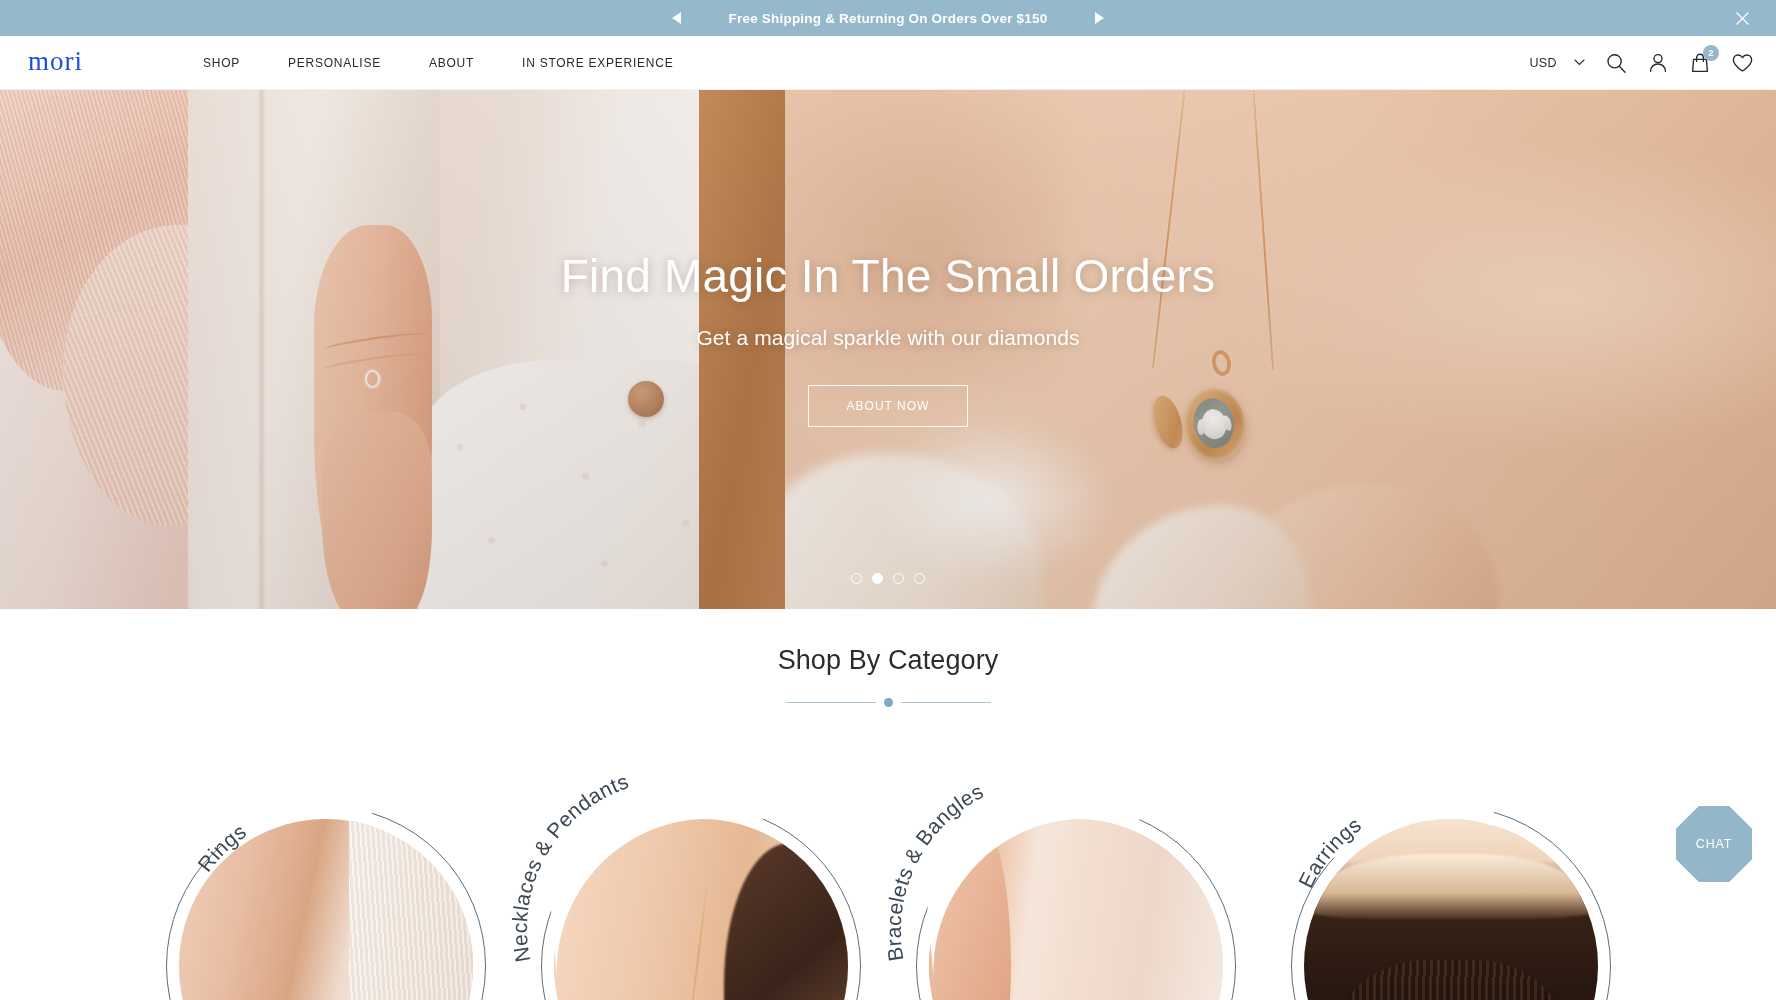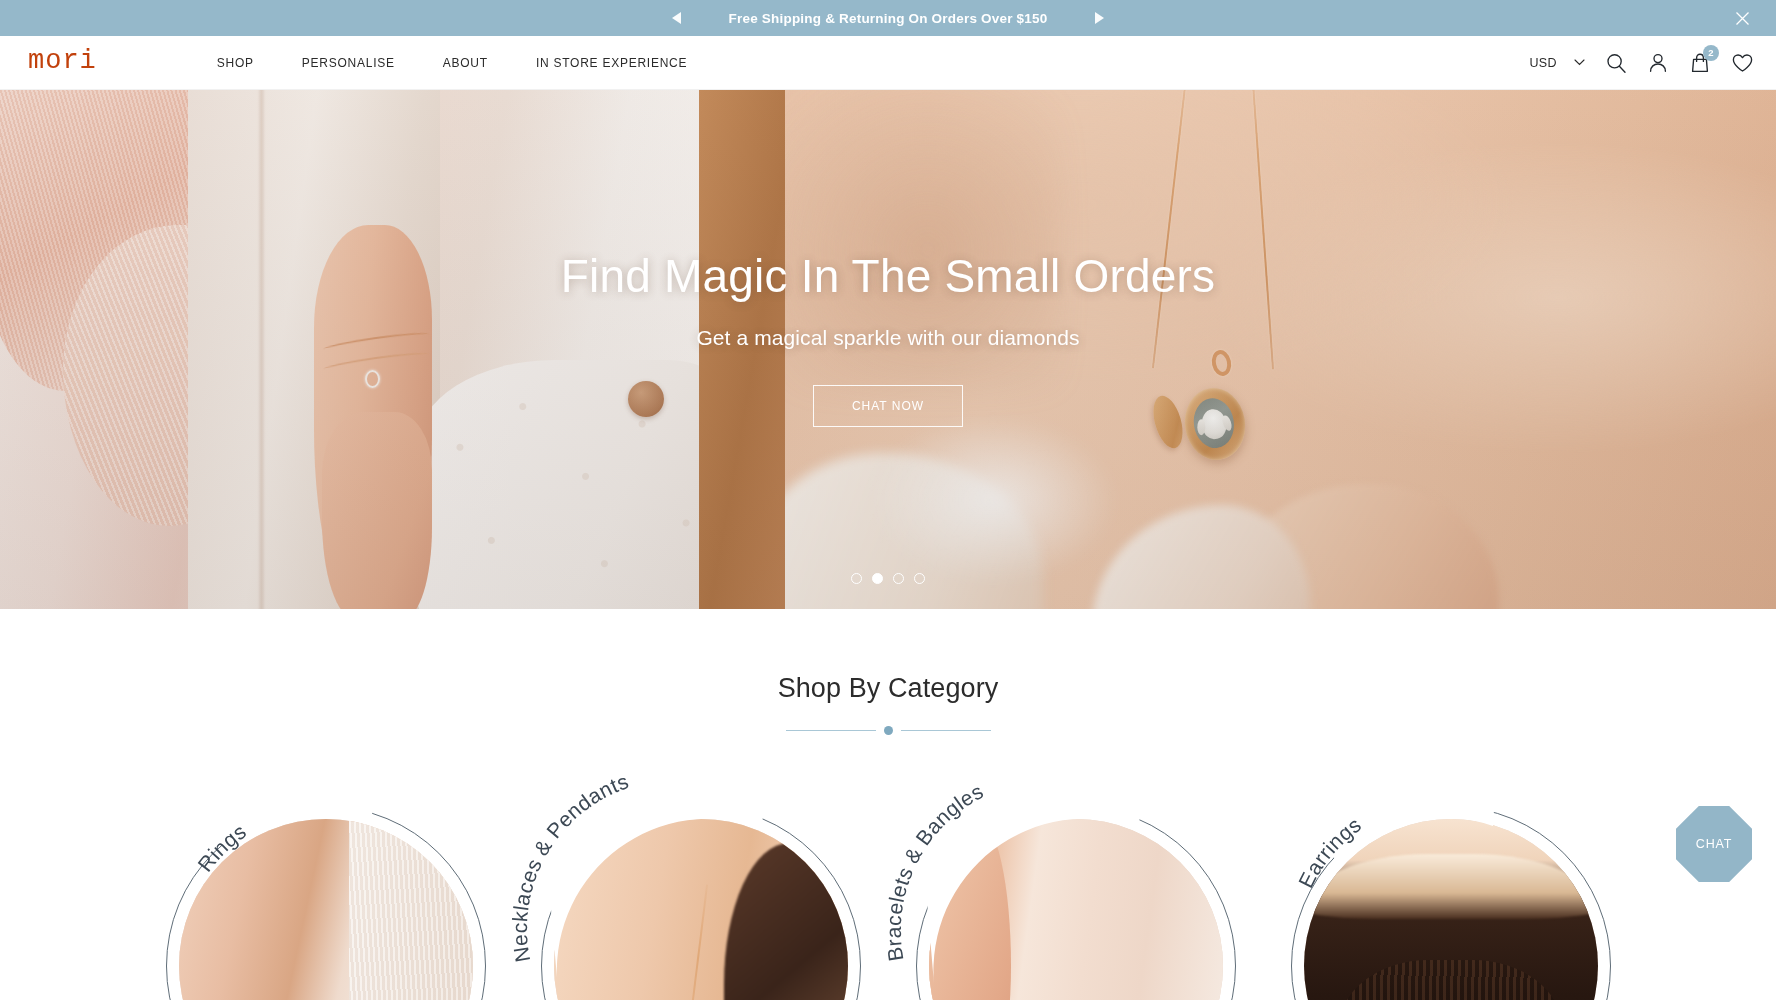--- a/index.html
+++ b/index.html
@@ -43,23 +43,23 @@
     position:relative; z-index:5;
     height:54px;
     background:#ffffff;
     display:flex; align-items:center;
     padding:0 22px 0 28px;
     border-bottom:1px solid #f1f1f1;
   }
   .logo {
     font-size:27px;
     letter-spacing:1px;
-    color:#c2410c;
+    color:#1d4ed8;
     font-weight:400;
-    font-family:Liberation Mono, monospace;
+    font-family:Liberation Serif, serif;
     line-height:1;
     padding-bottom:3px;
     cursor:pointer;
   }
   .nav {
     display:flex; align-items:center;
     margin-left:120px;
     gap:48px;
   }
   .nav-item {
@@ -316,21 +316,21 @@
 
   
   .cat-section {
     position:relative;
     background:#ffffff;
     height:391px;
     overflow:hidden;
   }
   .cat-heading {
     text-align:center;
-    padding-top:64px;
+    padding-top:36px;
     font-size:27px; font-weight:400; color:#2c2c2c;
     letter-spacing:.1px;
   }
   .cat-divider {
     margin:22px auto 0;
     width:220px;
     display:flex; align-items:center; justify-content:center; gap:8px;
   }
   .cat-divider .line {
     height:1.5px; width:90px; background:#a9c7d6;
@@ -544,21 +544,21 @@
       <div class="hr-finger3"></div>
       <div class="hr-glow"></div>
     </div>
   </div>
 
   <div class="hero-overlay"></div>
 
   <div class="hero-content">
     <h1 class="hero-title">Find Magic In The Small Orders</h1>
     <p class="hero-sub">Get a magical sparkle with our diamonds</p>
-    <button class="hero-btn">CHAT NOW</button>
+    <button class="hero-btn">ABOUT NOW</button>
   </div>
 
   <div class="hero-dots">
     <span class="hdot"></span>
     <span class="hdot active"></span>
     <span class="hdot"></span>
     <span class="hdot"></span>
   </div>
 </div>
 

